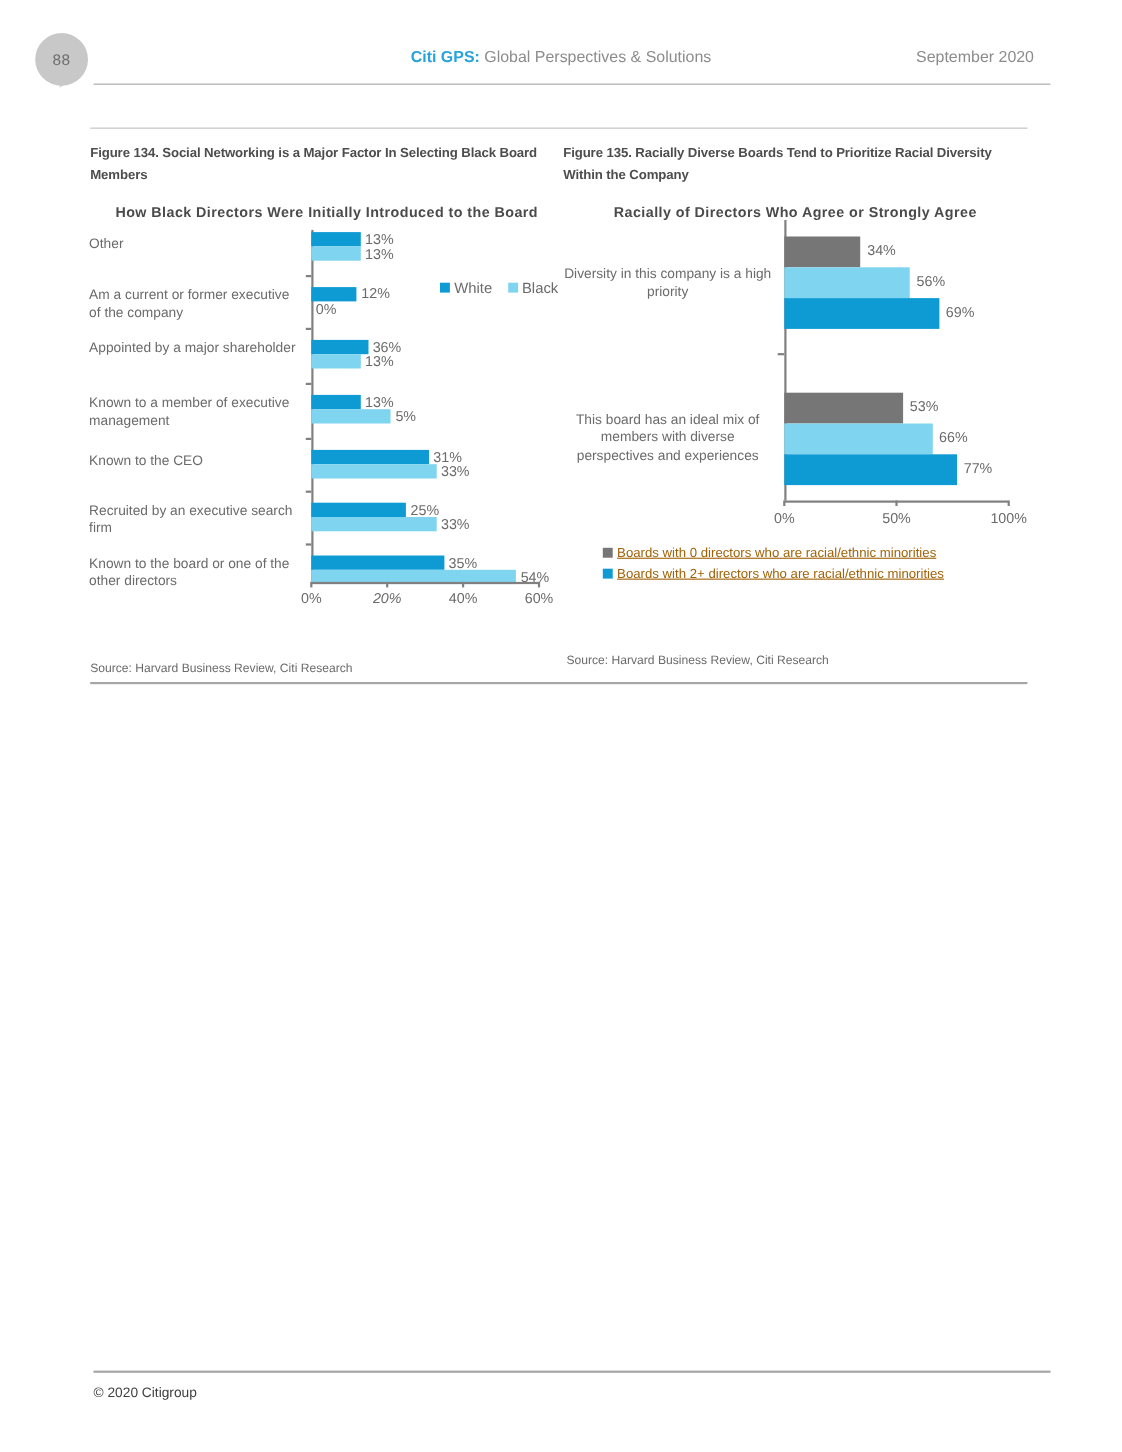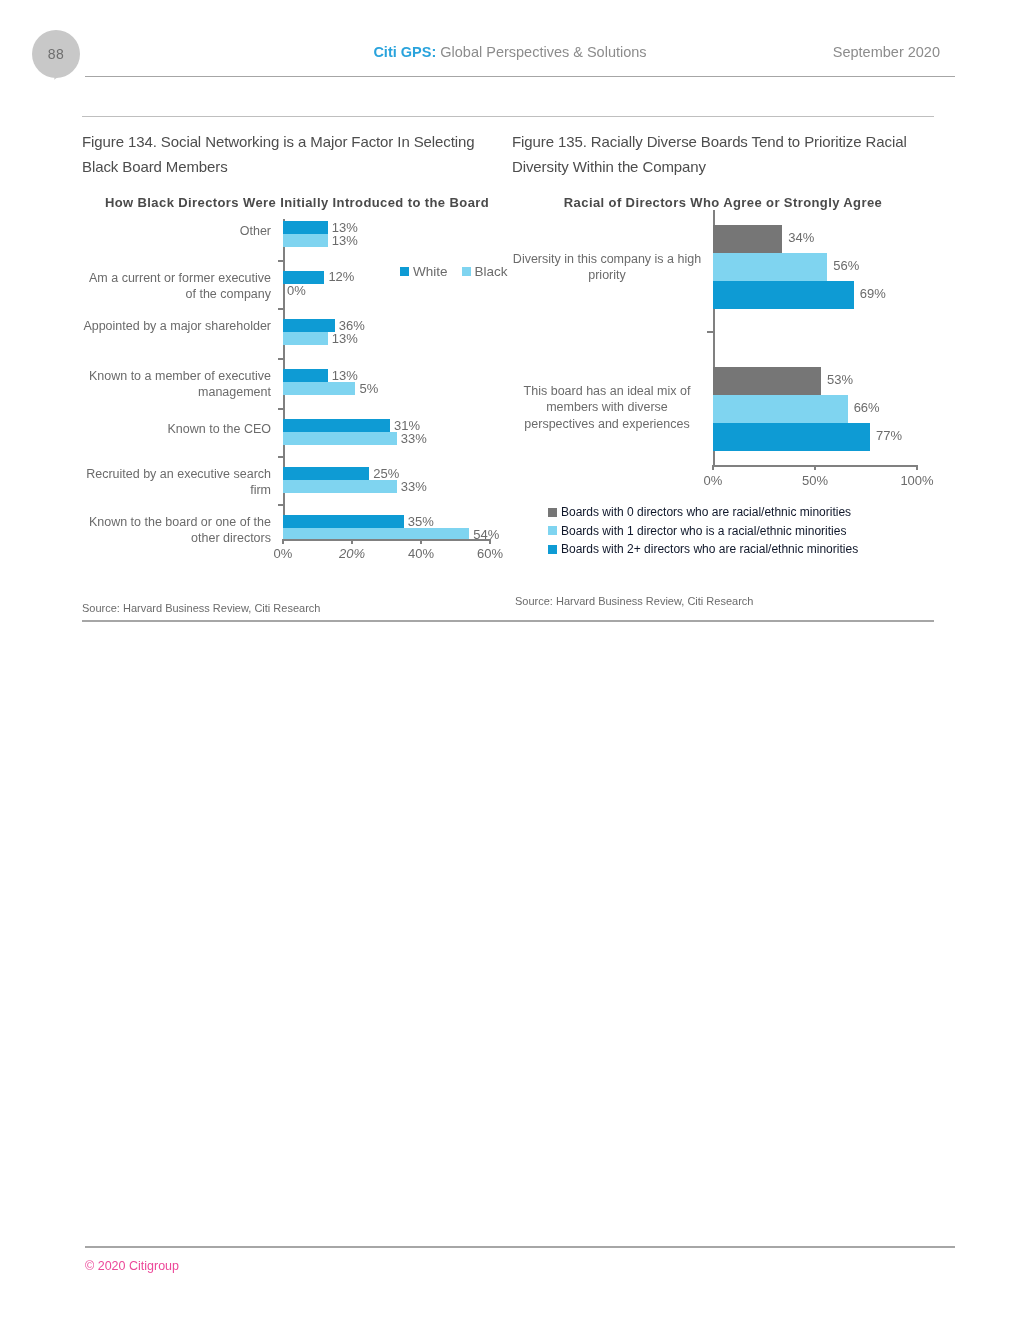--- a/index.html
+++ b/index.html
@@ -90,22 +90,22 @@
   }
 
   .fig {
     position: absolute;
     top: 130px;
   }
   .fig-left  { left: 82px;  width: 430px; }
   .fig-right { left: 512px; width: 422px; }
 
   .fig-caption {
-    font-size: 15px;
-    font-weight: normal;
+    font-size: 12px;
+    font-weight: bold;
     color: #4d4d4d;
     line-height: 1.65;
     letter-spacing: -0.1px;
   }
 
   .chart-title {
     text-align: center;
     font-size: 13px;
     font-weight: bold;
     color: #4a4a4a;
@@ -139,21 +139,21 @@
   .bar-label {
     position: absolute;
     font-size: 13px;
     color: #6b6b6b;
     white-space: nowrap;
   }
   .cat-label {
     position: absolute;
     font-size: 12.5px;
     color: #6b6b6b;
-    text-align: right;
+    text-align: left;
     line-height: 1.25;
     right: 0;
   }
   .cat-label-c {
     position: absolute;
     font-size: 12.5px;
     color: #6b6b6b;
     text-align: center;
     line-height: 1.3;
   }
@@ -173,22 +173,23 @@
     align-items: flex-end;
     font-size: 13.5px;
     color: #6b6b6b;
   }
   .legend-inline .item { display: flex; align-items: center; gap: 4px; }
   .legend-swatch { width: 9px; height: 9px; display: inline-block; }
 
   .legend-block {
     position: absolute;
     font-size: 12px;
-    color: #0f172a;
+    color: #a16207;
     line-height: 1.55;
+    text-decoration: underline;
   }
   .legend-block .row { display: flex; align-items: center; gap: 4px; }
 
   
   .source {
     position: absolute;
     font-size: 11px;
     color: #6b6b6b;
   }
 
@@ -199,21 +200,21 @@
     top: 1246px;
     width: 870px;
     height: 2px;
     background: #a6a6a6;
   }
   .footer-text {
     position: absolute;
     left: 85px;
     top: 1259px;
     font-size: 12.5px;
-    color: #ec4899;
+    color: #404040;
   }
 </style>
 </head>
 <body>
 
 <div class="page-badge-tail"></div>
 <div class="page-badge">
   <span>88</span>
 </div>
 
@@ -295,21 +296,21 @@
       </div>
     </div>
 
   <div class="source" style="left:0;top:472px;">Source: Harvard Business Review, Citi Research</div>
 </div>
 
 <div class="fig fig-right">
   <div class="fig-caption">Figure 135. Racially Diverse Boards Tend to Prioritize Racial Diversity Within the Company</div>
 
   <div style="height:14px"></div>
-  <div class="chart-title">Racial of Directors Who Agree or Strongly Agree</div>
+  <div class="chart-title">Racially of Directors Who Agree or Strongly Agree</div>
 
   <div class="plot" id="plot-right" style="height:280px;margin-top:14px;">
       <div class="axis-line" style="left: 201px; top: -15px; width: 1.5px; height: 255px;"></div>
       <div class="cat-label-c" style="width: 190px; left: 0px; top: 26px;">Diversity in this company is a high priority</div>
       <div class="bar" style="left: 201px; top: 0px; width: 69.36px; height: 28px; background: rgb(118, 118, 118);"></div>
       <div class="bar-label" style="left: 276.36px; top: 5px;">34%</div>
       <div class="bar" style="left: 201px; top: 28px; width: 114.24px; height: 28px; background: rgb(127, 212, 240);"></div>
       <div class="bar-label" style="left: 321.24px; top: 33px;">56%</div>
       <div class="bar" style="left: 201px; top: 56px; width: 140.76px; height: 28px; background: rgb(14, 155, 212);"></div>
       <div class="bar-label" style="left: 347.76px; top: 61px;">69%</div>
@@ -327,24 +328,20 @@
       <div class="tick" style="left: 302.25px; top: 240px; width: 1.5px; height: 5px;"></div>
       <div class="xtick-label" style="left: 273px; top: 248px; width: 60px;">50%</div>
       <div class="tick" style="left: 404.25px; top: 240px; width: 1.5px; height: 5px;"></div>
       <div class="xtick-label" style="left: 375px; top: 248px; width: 60px;">100%</div>
       <div class="legend-block" style="left: 36px; top: 278px;">
         <div class="row">
           <div class="legend-swatch" style="background: rgb(118, 118, 118);"></div>
           <div>Boards with 0 directors who are racial/ethnic minorities</div>
         </div>
         <div class="row">
-          <div class="legend-swatch" style="background: rgb(127, 212, 240);"></div>
-          <div>Boards with 1 director who is a racial/ethnic minorities</div>
-        </div>
-        <div class="row">
           <div class="legend-swatch" style="background: rgb(14, 155, 212);"></div>
           <div>Boards with 2+ directors who are racial/ethnic minorities</div>
         </div>
       </div>
     </div>
 
   <div class="source" style="left:3px;top:465px;">Source: Harvard Business Review, Citi Research</div>
 </div>
 
 <div class="footer-rule"></div>

